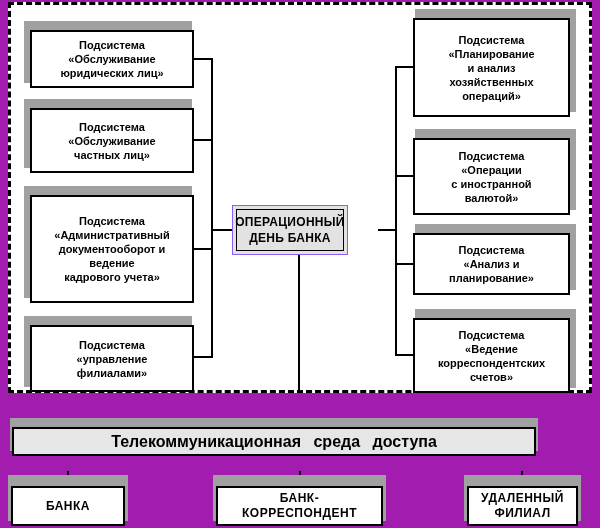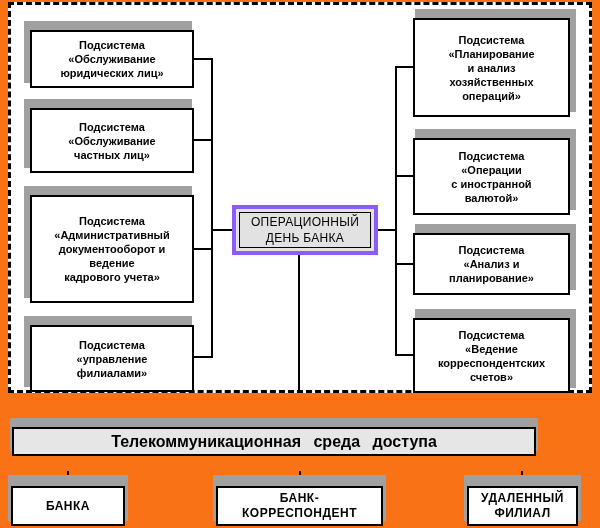--- a/index.html
+++ b/index.html
@@ -1,20 +1,20 @@
 <!DOCTYPE html>
 <html><head>
 <meta charset="utf-8">
 <style>
   html, body { margin: 0; padding: 0; background: #000; }
   #root {
     position: relative;
     width: 600px;
     height: 528px;
-    background: #f97316;
+    background: #a21caf;
     overflow: hidden;
     font-family: "Liberation Sans", sans-serif;
   }
   
   .panel {
     position: absolute;
     left: 8px; top: 2px;
     width: 584px; height: 391px;
     box-sizing: border-box;
     background: #fff;
@@ -50,30 +50,30 @@
 
   #box-r1 { top: 18px;  height: 99px; }
   #box-r2 { top: 138px; height: 77px; }
   #box-r3 { top: 233px; height: 62px; }
   #box-r4 { top: 318px; height: 75px; }
 
   
   .central {
     position: absolute;
     left: 232px; top: 205px;
-    width: 146px; height: 50px;
+    width: 116px; height: 50px;
     box-sizing: border-box;
-    border: 4px solid #8b5cf6;
+    border: 1px solid #8b5cf6;
     background: #e2e2e2;
     box-shadow: inset 0 0 0 3px #e2e2e2, inset 0 0 0 4px #000;
     display: flex;
     align-items: center;
     justify-content: center;
     text-align: center;
-    font-weight: normal;
+    font-weight: bold;
     font-size: 12px;
     line-height: 16px;
     letter-spacing: 0.3px;
     color: #000;
     white-space: pre-line;
   }
 
   
   .hline, .vline { position: absolute; background: #000; }
   .hline { height: 2px; }

